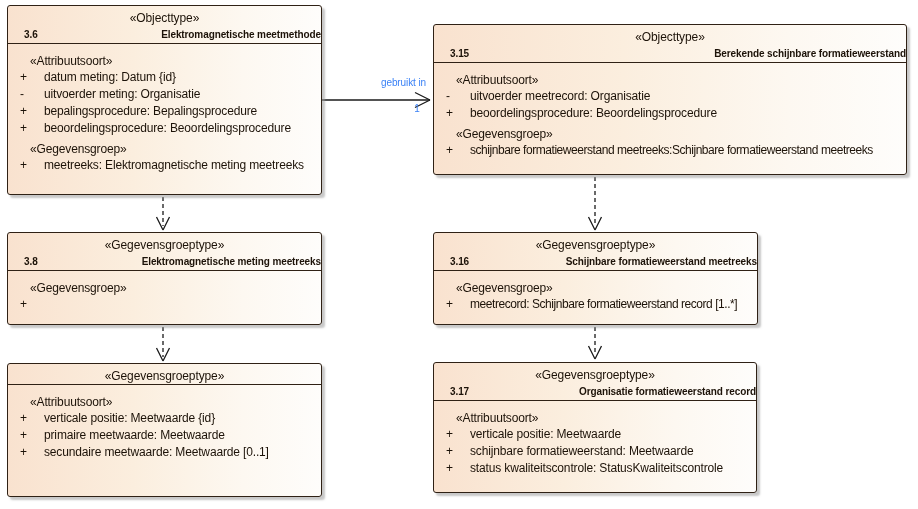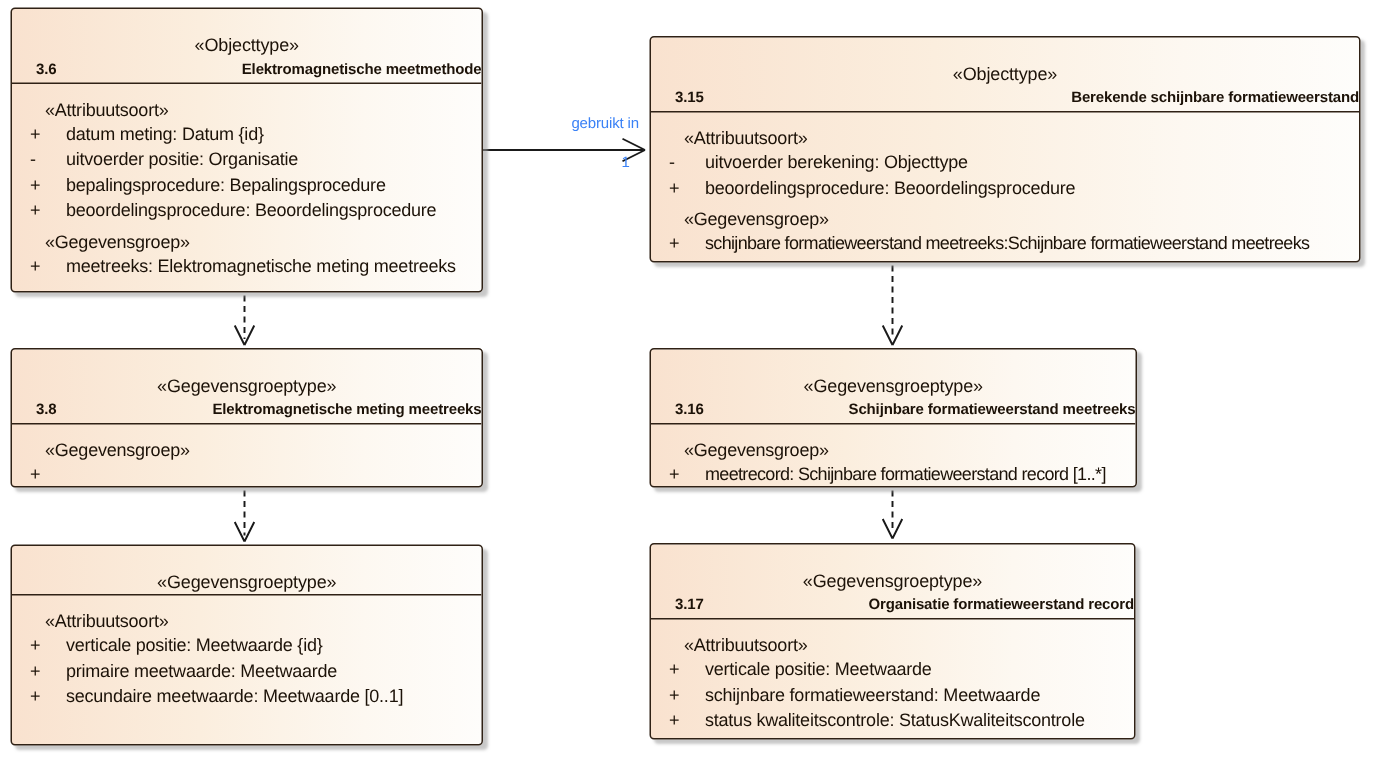--- a/index.html
+++ b/index.html
@@ -10,21 +10,21 @@
 
   .uml-box{
     position:absolute;
     background:linear-gradient(90deg,#f9e2cf 0%,#fbeede 40%,#fdf8f1 75%,#fefdfb 100%);
     border:1.5px solid #2f2115;
     border-radius:3px;
     box-shadow:3px 3px 2px rgba(155,155,155,.55);
     box-sizing:border-box;
     overflow:hidden;
   }
-  .box-title{border-bottom:1.4px solid #2f2115;box-sizing:border-box;padding-top:17px;}
+  .box-title{border-bottom:1.4px solid #2f2115;box-sizing:border-box;padding-top:5px;}
   .stereo{text-align:center;font-size:12px;line-height:15px;letter-spacing:-.1px;}
   .name-row{position:relative;text-align:right;font-weight:bold;font-size:10px;line-height:17px;letter-spacing:-.1px;}
   .num{position:absolute;left:16px;top:0;font-weight:bold;}
   .box-body{padding-top:5px;font-size:12px;letter-spacing:-.15px;}
   .grp{padding-left:22px;line-height:16px;margin-top:4px;}
   .row{display:flex;line-height:17px;}
   .row .sign{width:24px;padding-left:12px;flex:0 0 auto;box-sizing:content-box;}
   .row .txt{flex:1;white-space:nowrap;}
   .tight{font-size:12px;letter-spacing:-.45px;}
 
@@ -68,21 +68,21 @@
       </div>
     </div>
     <div class="box-body">
       <div class="grp">«Attribuutsoort»</div>
       <div class="row">
         <span class="sign">+</span>
         <span class="txt">datum meting: Datum {id}</span>
         </div>
       <div class="row">
         <span class="sign">-</span>
-        <span class="txt">uitvoerder positie: Organisatie</span>
+        <span class="txt">uitvoerder meting: Organisatie</span>
         </div>
       <div class="row">
         <span class="sign">+</span>
         <span class="txt">bepalingsprocedure: Bepalingsprocedure</span>
         </div>
       <div class="row">
         <span class="sign">+</span>
         <span class="txt">beoordelingsprocedure: Beoordelingsprocedure</span>
         </div>
       <div class="grp">«Gegevensgroep»</div>
@@ -98,21 +98,21 @@
       <div class="stereo">«Objecttype»</div>
       <div class="name-row">
         <span class="num">3.15</span>
         <span>Berekende schijnbare formatieweerstand</span>
       </div>
     </div>
     <div class="box-body">
       <div class="grp">«Attribuutsoort»</div>
       <div class="row">
         <span class="sign">-</span>
-        <span class="txt">uitvoerder berekening: Objecttype</span>
+        <span class="txt">uitvoerder meetrecord: Organisatie</span>
         </div>
       <div class="row">
         <span class="sign">+</span>
         <span class="txt">beoordelingsprocedure: Beoordelingsprocedure</span>
         </div>
       <div class="grp">«Gegevensgroep»</div>
       <div class="row">
         <span class="sign">+</span>
         <span class="txt tight">schijnbare formatieweerstand meetreeks:Schijnbare formatieweerstand meetreeks</span>
         </div>

